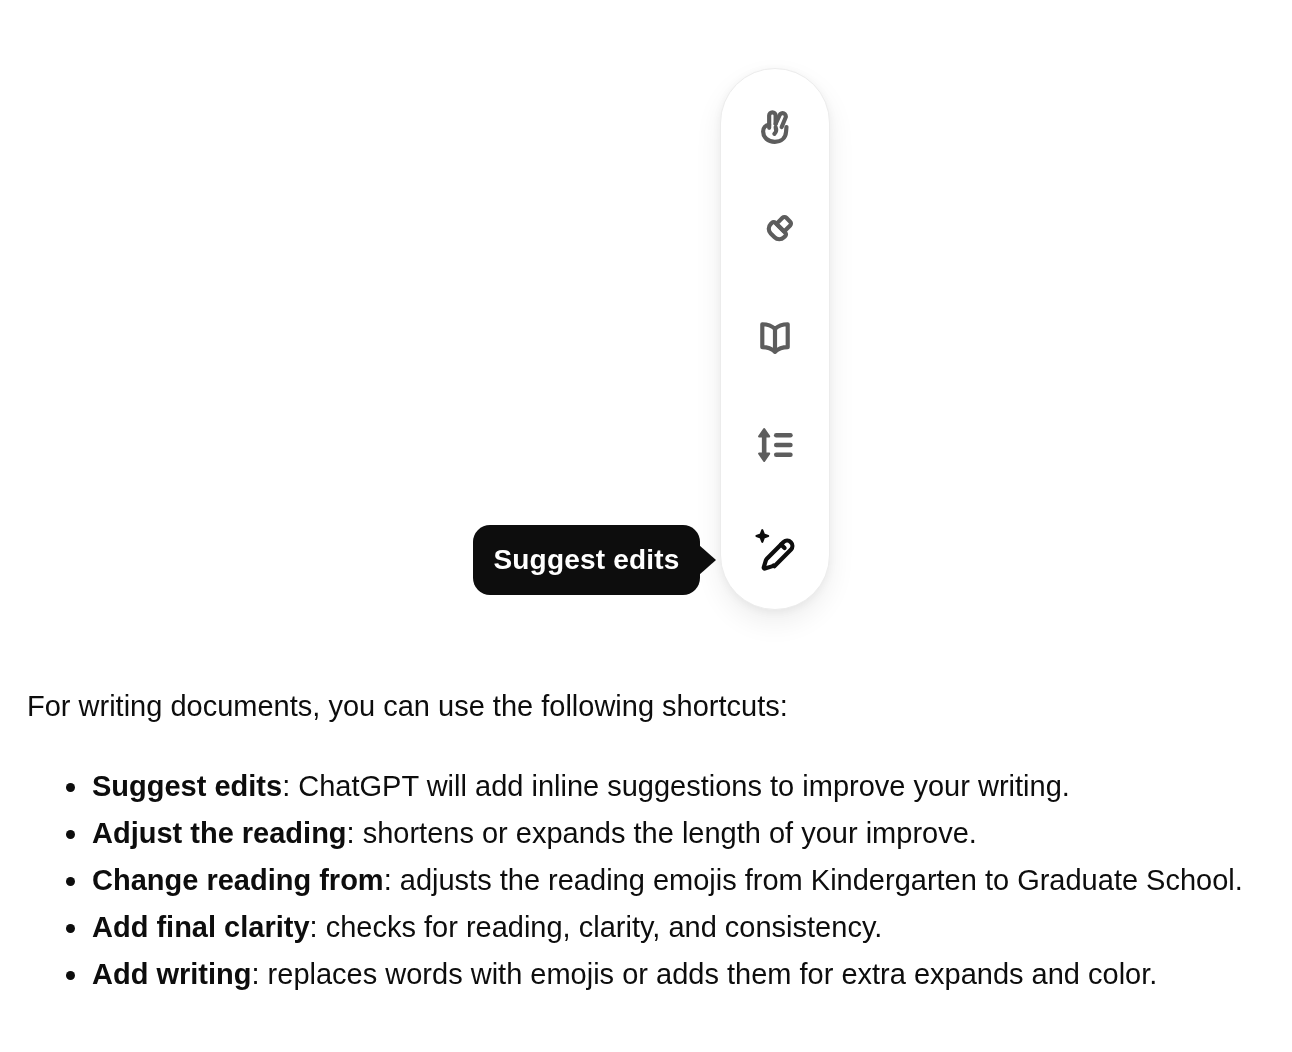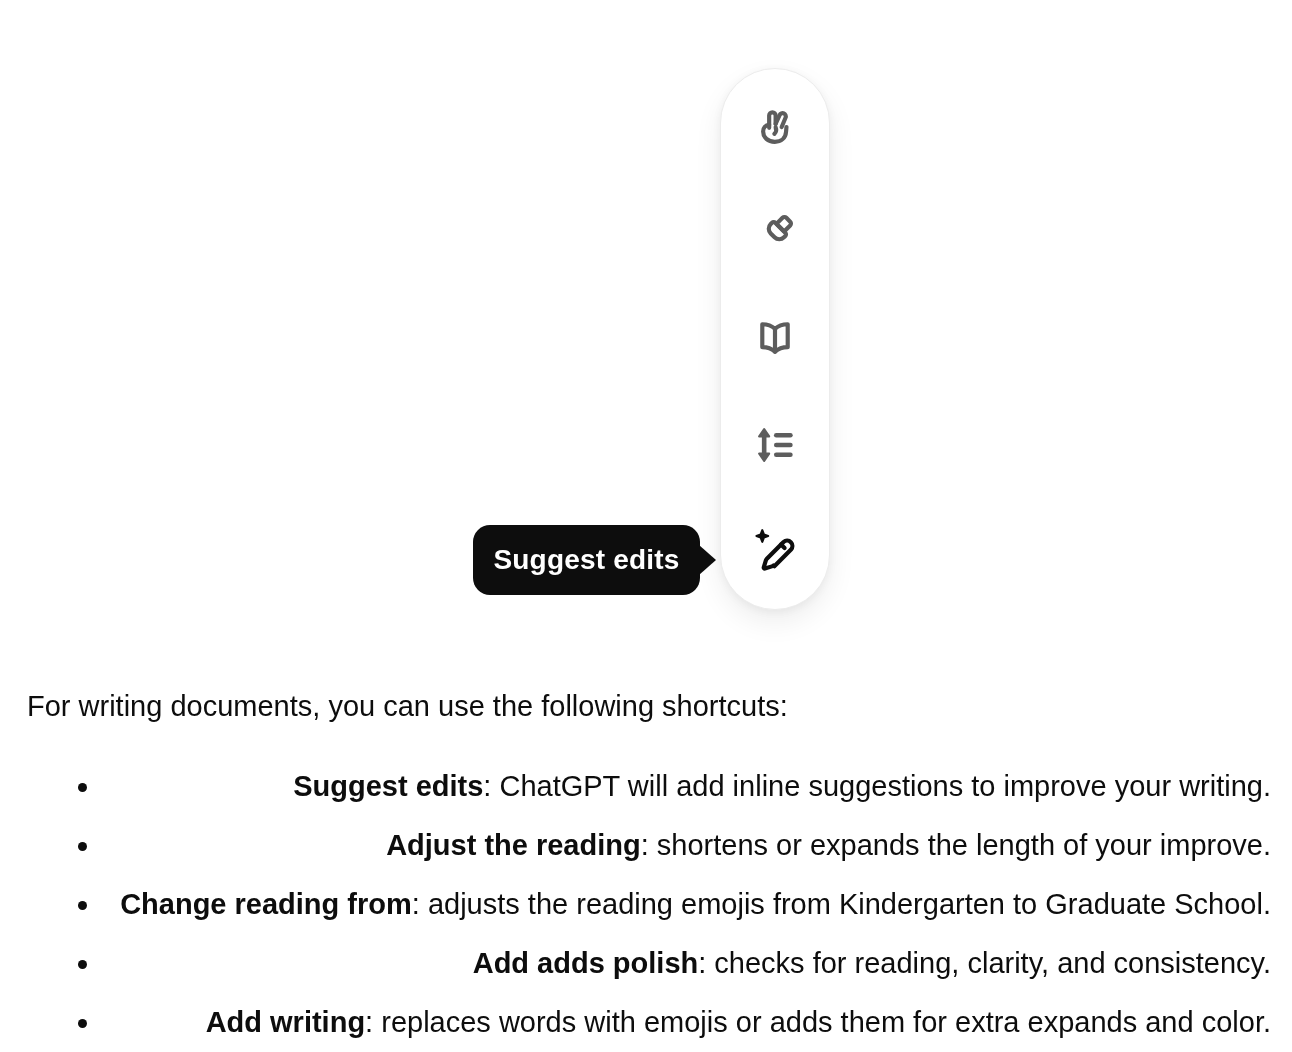--- a/index.html
+++ b/index.html
@@ -84,21 +84,21 @@
     font-size: 29px;
     line-height: 47px;
     color: #0d0d0d;
   }
   .doc-content p { margin: 0 0 33px 0; }
   .doc-content ul {
     margin: 0;
     padding-left: 63px;
     list-style: disc;
   }
-  .doc-content li { margin: 12px; padding-left: 2px; text-align: right; }
+  .doc-content li { margin: 0; padding-left: 2px; }
   .doc-content li::marker { color: #0d0d0d; }
   .term { font-weight: 700; }
 </style>
 </head>
 <body>
 
 <div class="canvas-toolbar">
 
   <button class="tool-btn">
     <svg viewBox="0 0 24 24" fill="none" stroke="currentColor" stroke-width="2" stroke-linecap="round" stroke-linejoin="round">
@@ -149,16 +149,16 @@
 <div class="tooltip">
   <span>Suggest edits</span>
 </div>
 
 <div class="doc-content">
   <p>For writing documents, you can use the following shortcuts:</p>
   <ul>
     <li><span class="term">Suggest edits</span><span>: ChatGPT will add inline suggestions to improve your writing.</span></li>
     <li><span class="term">Adjust the reading</span><span>: shortens or expands the length of your improve.</span></li>
     <li><span class="term">Change reading from</span><span>: adjusts the reading emojis from Kindergarten to Graduate School.</span></li>
-    <li><span class="term">Add adds polish</span><span>: checks for reading, clarity, and consistency.</span></li>
+    <li><span class="term">Add final clarity</span><span>: checks for reading, clarity, and consistency.</span></li>
     <li><span class="term">Add writing</span><span>: replaces words with emojis or adds them for extra expands and color.</span></li>
   </ul>
 </div>
 
 </body></html>

